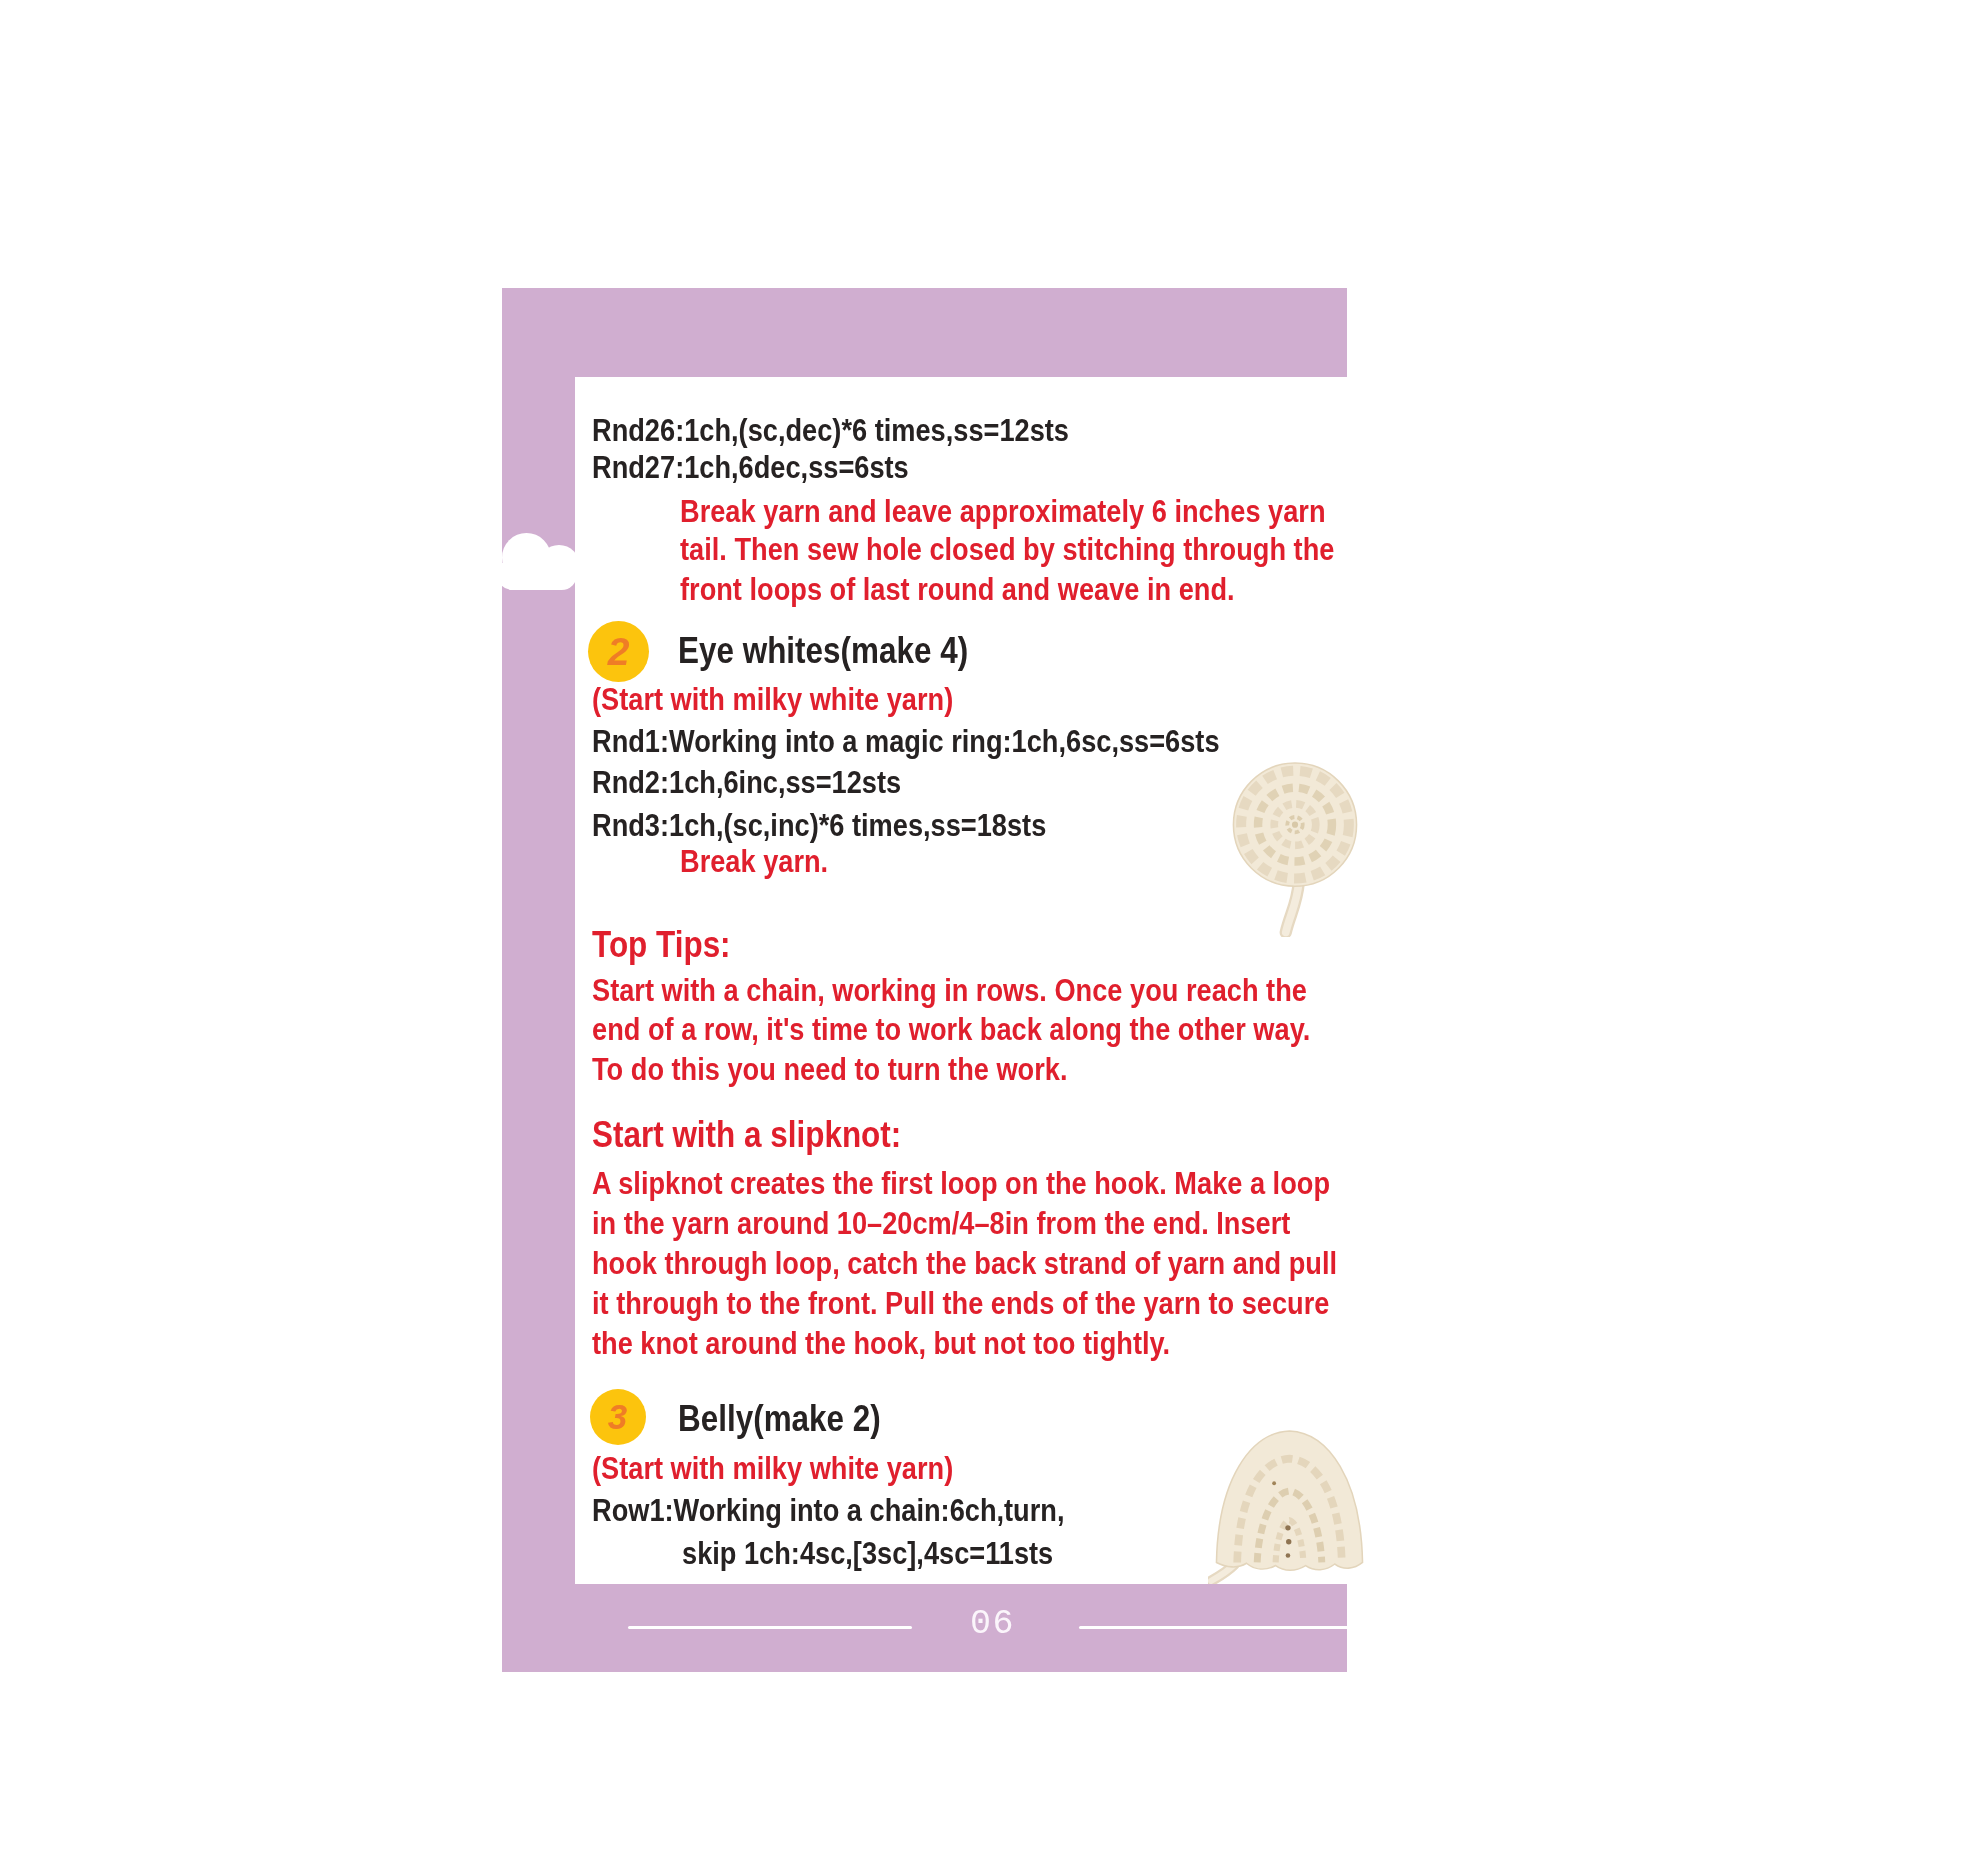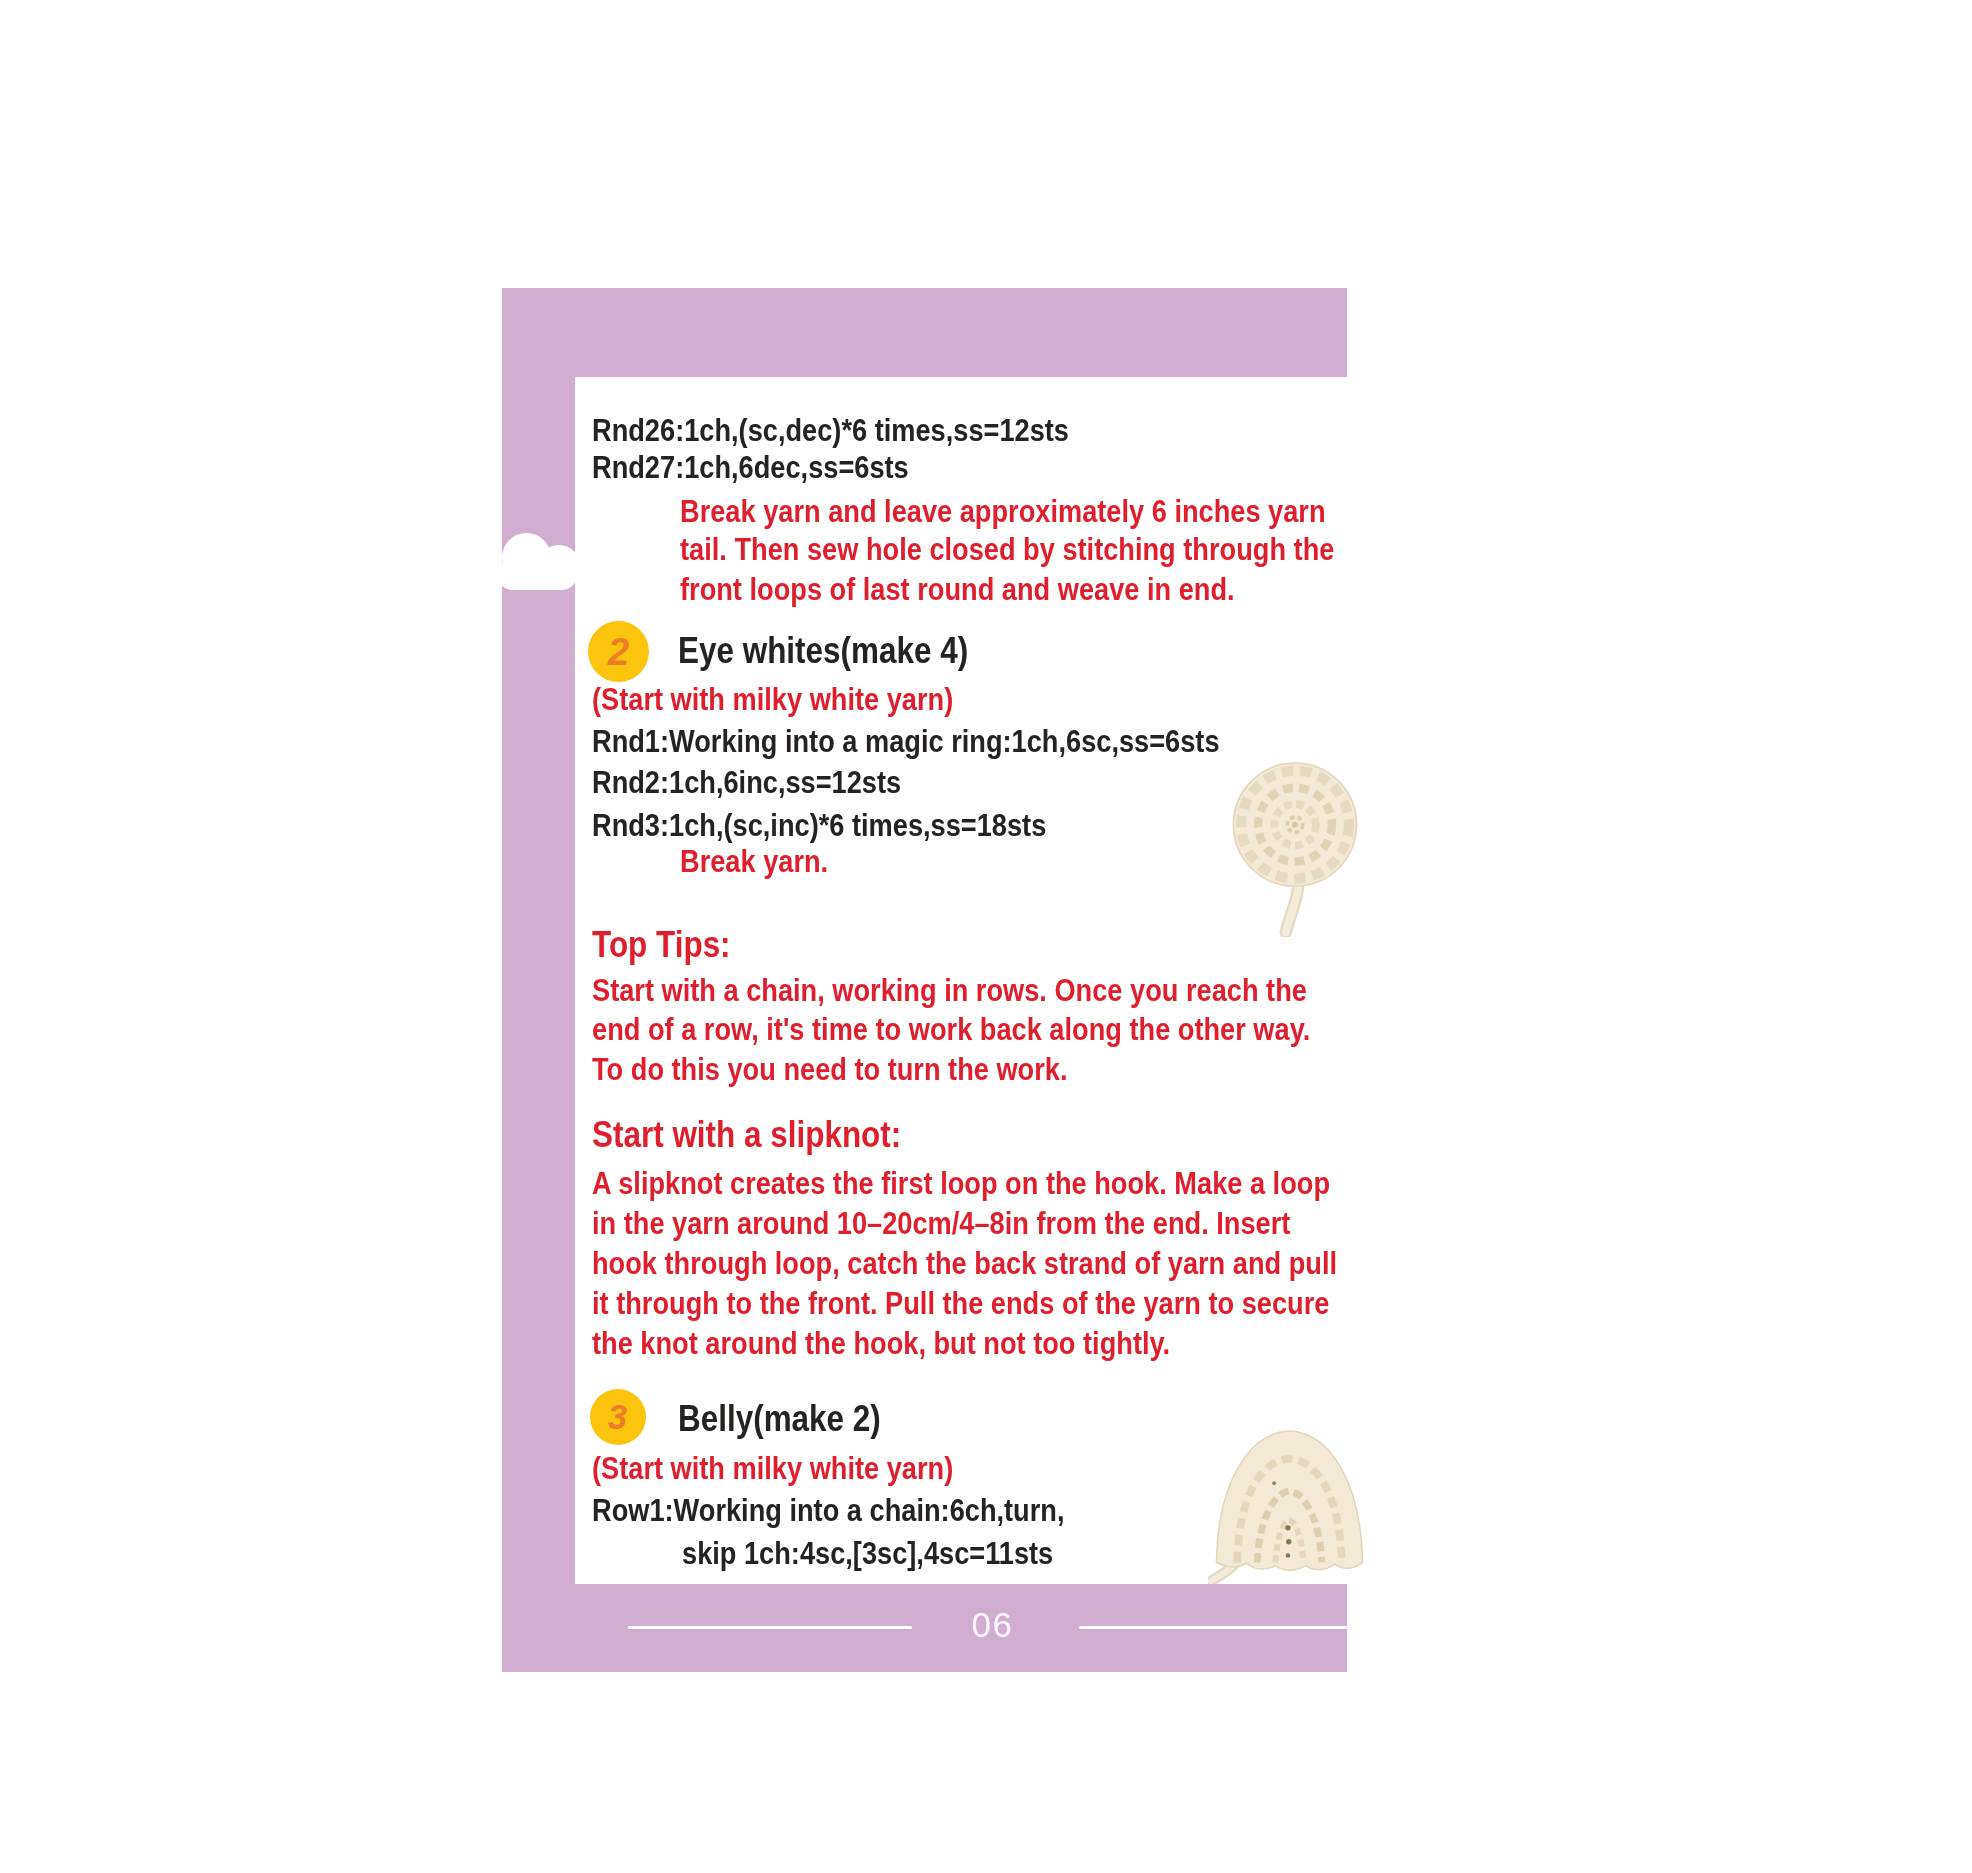--- a/index.html
+++ b/index.html
@@ -19,21 +19,21 @@
   .body-red{font-size:32px;line-height:32px;color:var(--red);}
   .heading-black{font-size:37px;line-height:37px;color:var(--ink);}
   .heading-red{font-size:37px;line-height:37px;color:var(--red);}
   .badge{position:absolute;background:var(--badge-yellow);border-radius:50%;display:flex;align-items:center;justify-content:center;font-weight:bold;color:var(--badge-orange);font-style:italic;}
   .badge-2{left:13px;top:244px;width:61px;height:61px;font-size:39px;}
   .badge-3{left:14.6px;top:1012px;width:56px;height:56px;font-size:35px;}
   .cloud-part{position:absolute;background:#ffffff;}
   .round{border-radius:50%;}
   .footer-line{position:absolute;height:3.1px;background:#ffffff;border-radius:1.5px;}
   .page-number{position:absolute;left:452px;top:1319px;width:77px;text-align:center;
-    font-family:Liberation Sans, sans-serif;font-size:35px;line-height:35px;color:#fbf5fb;letter-spacing:1.5px;}
+    font-family:Liberation Mono, monospace;font-size:35px;line-height:35px;color:#fbf5fb;letter-spacing:1.5px;}
   .img-eye{position:absolute;left:656px;top:383px;width:128px;height:177px;}
   .img-belly{position:absolute;left:633px;top:1034px;width:163px;height:173px;}
 </style>
 </head>
 <body>
 
 <div class="page">
   <div class="panel">
 
     <div class="card">

